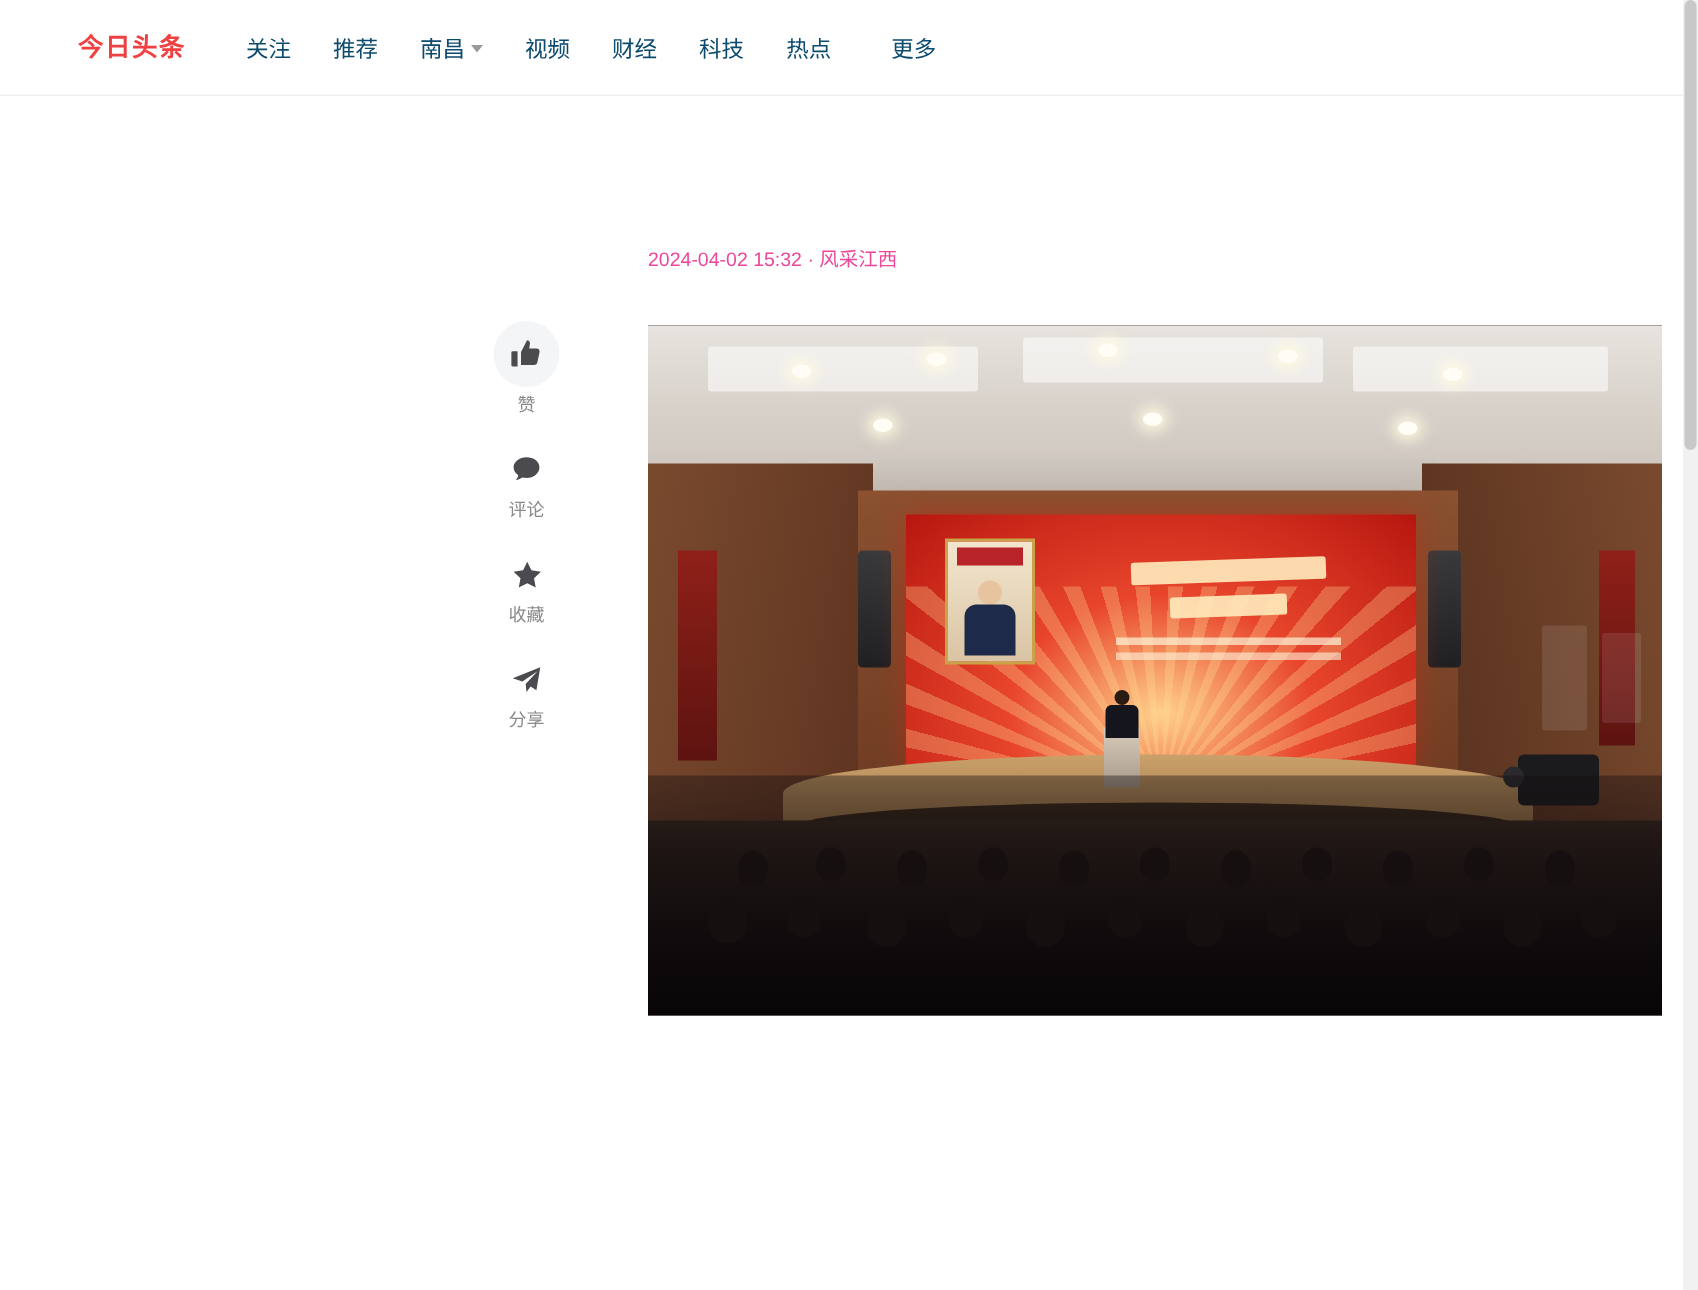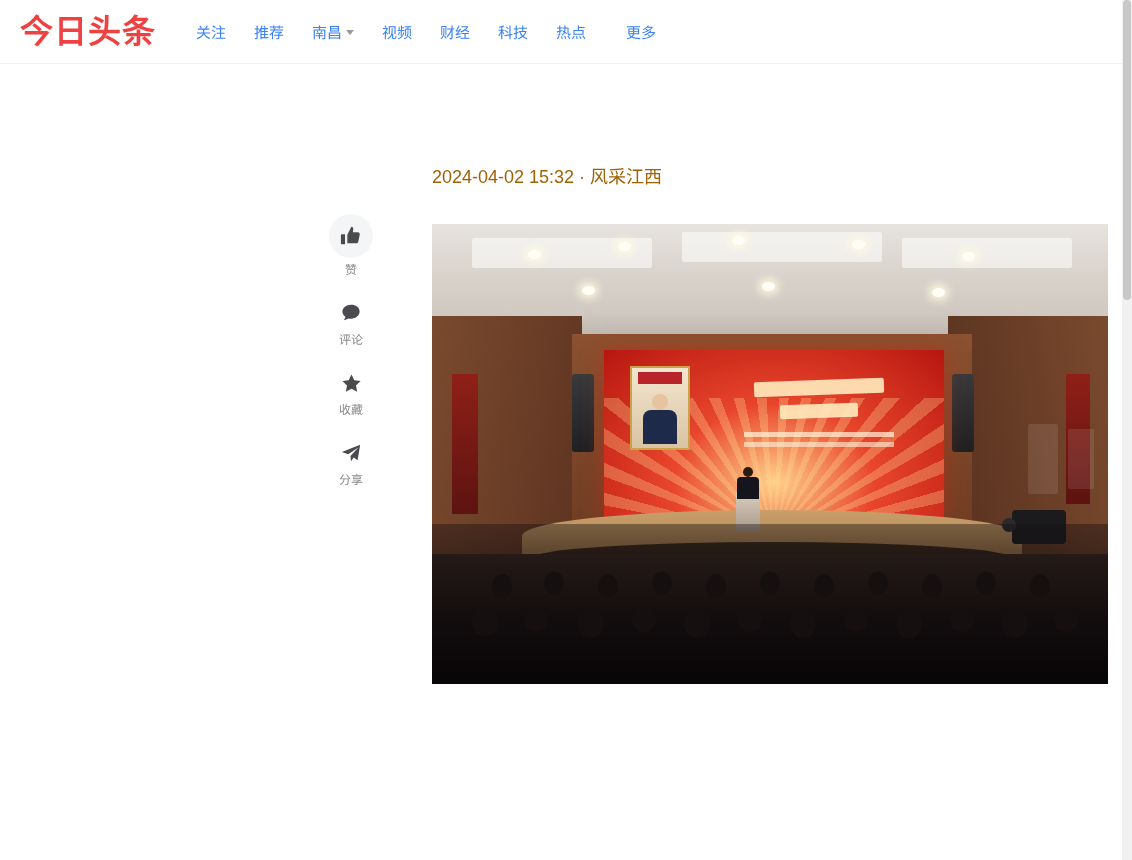--- a/index.html
+++ b/index.html
@@ -14,33 +14,34 @@
   
   .topnav {
     height: 64px;
     background: #ffffff;
     display: flex;
     align-items: center;
     padding-left: 20px;
     border-bottom: 1px solid #f0f0f0;
   }
   .logo {
-    font-size: 33px;
+    font-size: 17px;
     font-weight: bold;
     color: #f04142;
     letter-spacing: 1px;
     line-height: 1;
     padding: 2px 0;
     margin-right: 26px;
     white-space: nowrap;
+    margin-left: 32px;
   }
   .nav-items { display: flex; align-items: center; }
   .nav-item {
     font-size: 15px;
-    color: #3b82f6;
+    color: #0c4a6e;
     padding: 6px 14px;
     white-space: nowrap;
     cursor: pointer;
     display: flex;
     align-items: center;
     gap: 4px;
   }
   .caret {
     display: inline-block;
     width: 0; height: 0;
@@ -107,22 +108,22 @@
   }
   .headline {
     font-size: 30px;
     line-height: 1.45;
     font-weight: bold;
     color: #1f1f1f;
     margin: 0 0 26px 0;
     letter-spacing: 0.5px;
   }
   .meta {
-    font-size: 18px;
-    color: #a16207;
+    font-size: 13px;
+    color: #ec4899;
     margin-bottom: 36px;
   }
   .para {
     font-size: 16.5px;
     line-height: 2.0;
     color: #222226;
     margin: 0 0 26px 0;
     text-align: justify;
     letter-spacing: 0.3px;
   }

